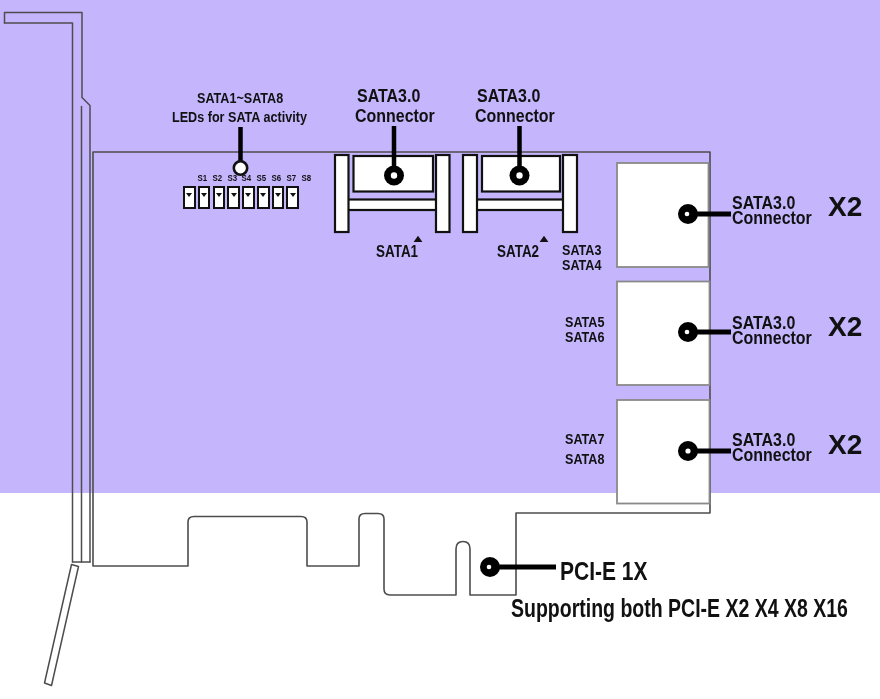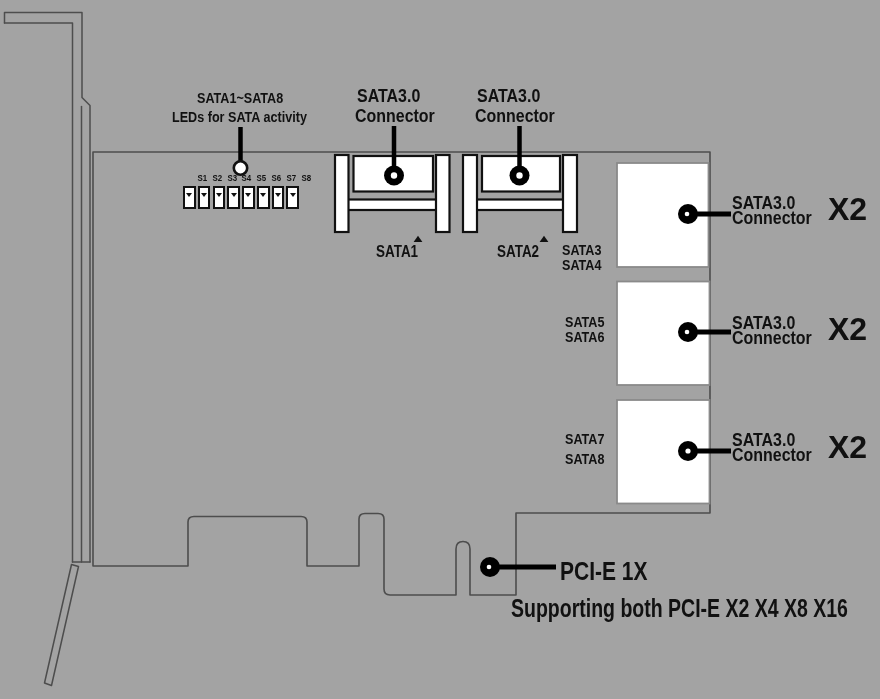--- a/index.html
+++ b/index.html
@@ -1,33 +1,33 @@
 <!DOCTYPE html>
 <html><head>
 <meta charset="utf-8">
 <style>
   html,body{margin:0;padding:0;}
   body{
     width:880px;height:699px;background:#ffffff;
     font-family:"Liberation Sans","DejaVu Sans",sans-serif;
     color:#111;overflow:hidden;
   }
-  .stage{position:relative;width:880px;height:699px;background:#a3a3a3;}
+  .stage{position:relative;width:880px;height:493px;background:#c4b5fd;}
   .stage svg{position:absolute;left:0;top:0;}
   .lbl{
     position:absolute;white-space:nowrap;font-weight:bold;line-height:1;
     transform:scaleX(.84);transform-origin:0 0;color:#111;
   }
   .fs15{font-size:15px;}
   .fs16{font-size:16px;}
   .fs19{font-size:19px;}
   .fs25{font-size:25px;}
   .x2{
     position:absolute;white-space:nowrap;font-weight:bold;line-height:1;
-    font-size:32px;color:#111;
+    font-size:28px;color:#111;
   }
   .note{font-size:26px;transform:scaleX(.75);}
   
   .led-labels{
     position:absolute;left:195px;top:174px;width:119px;display:flex;
   }
   .led-labels span{
     flex:0 0 14.8px;text-align:center;font-size:9px;font-weight:bold;
     transform:scaleX(.88);line-height:1;
   }

